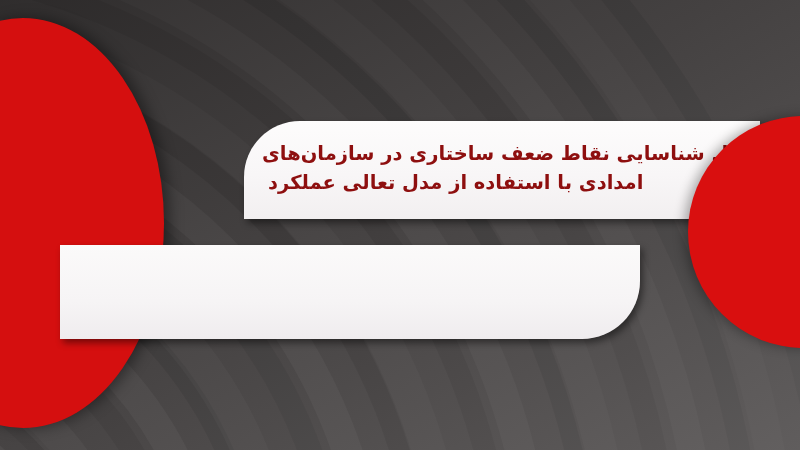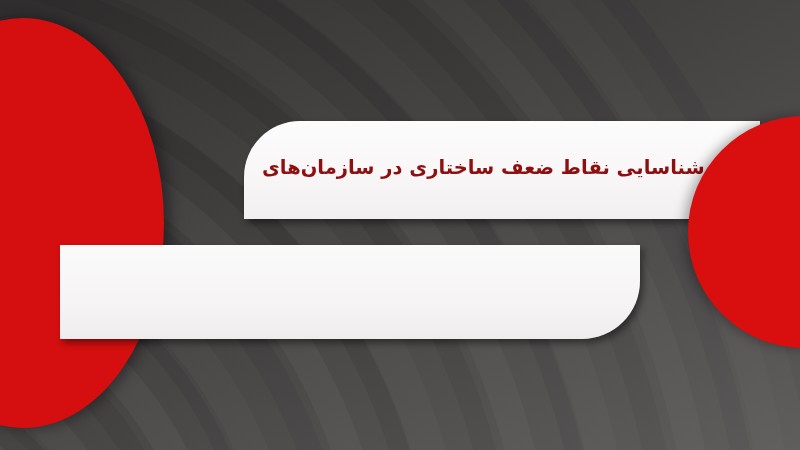--- a/index.html
+++ b/index.html
@@ -150,17 +150,18 @@
   <div class="bg-gradient-overlay"></div>
 
   <div class="red-ellipse-left"></div>
 
   <div class="panel panel-body">
     <span></span>
   </div>
 
   <div class="panel panel-title">
     <div class="title-line line1">کامل شناسایی نقاط ضعف ساختاری در سازمان‌های</div>
+    <div class="title-line line2">امدادی با استفاده از مدل تعالی عملکرد</div>
   </div>
 
   <div class="red-ellipse-right"></div>
 
 </div>
 
 </body></html>

